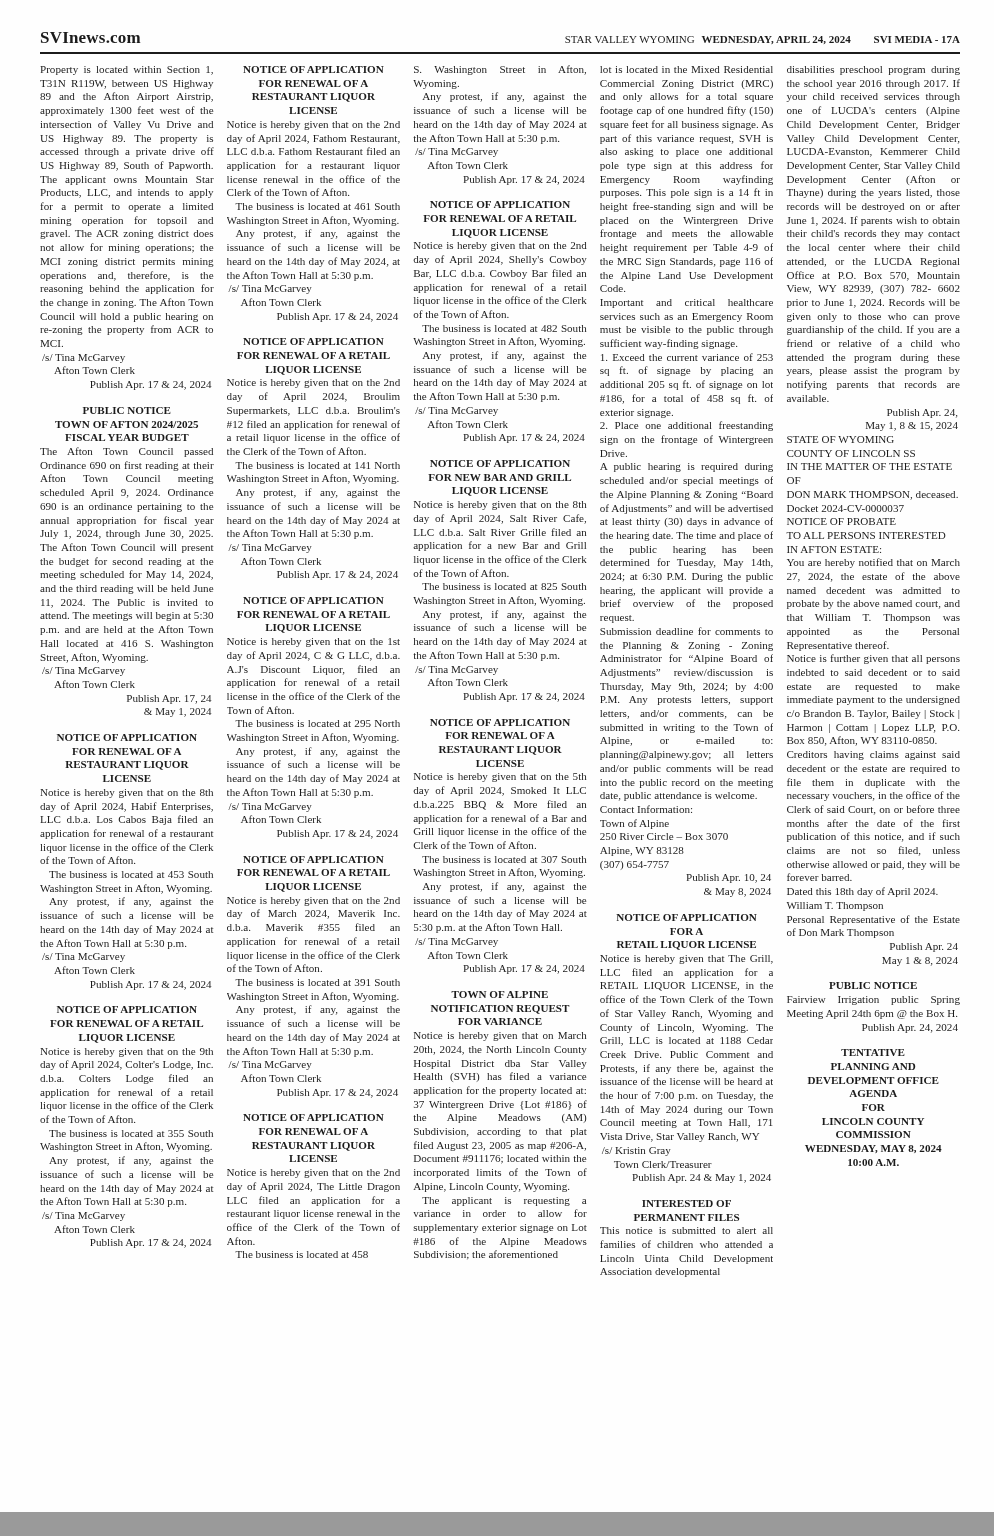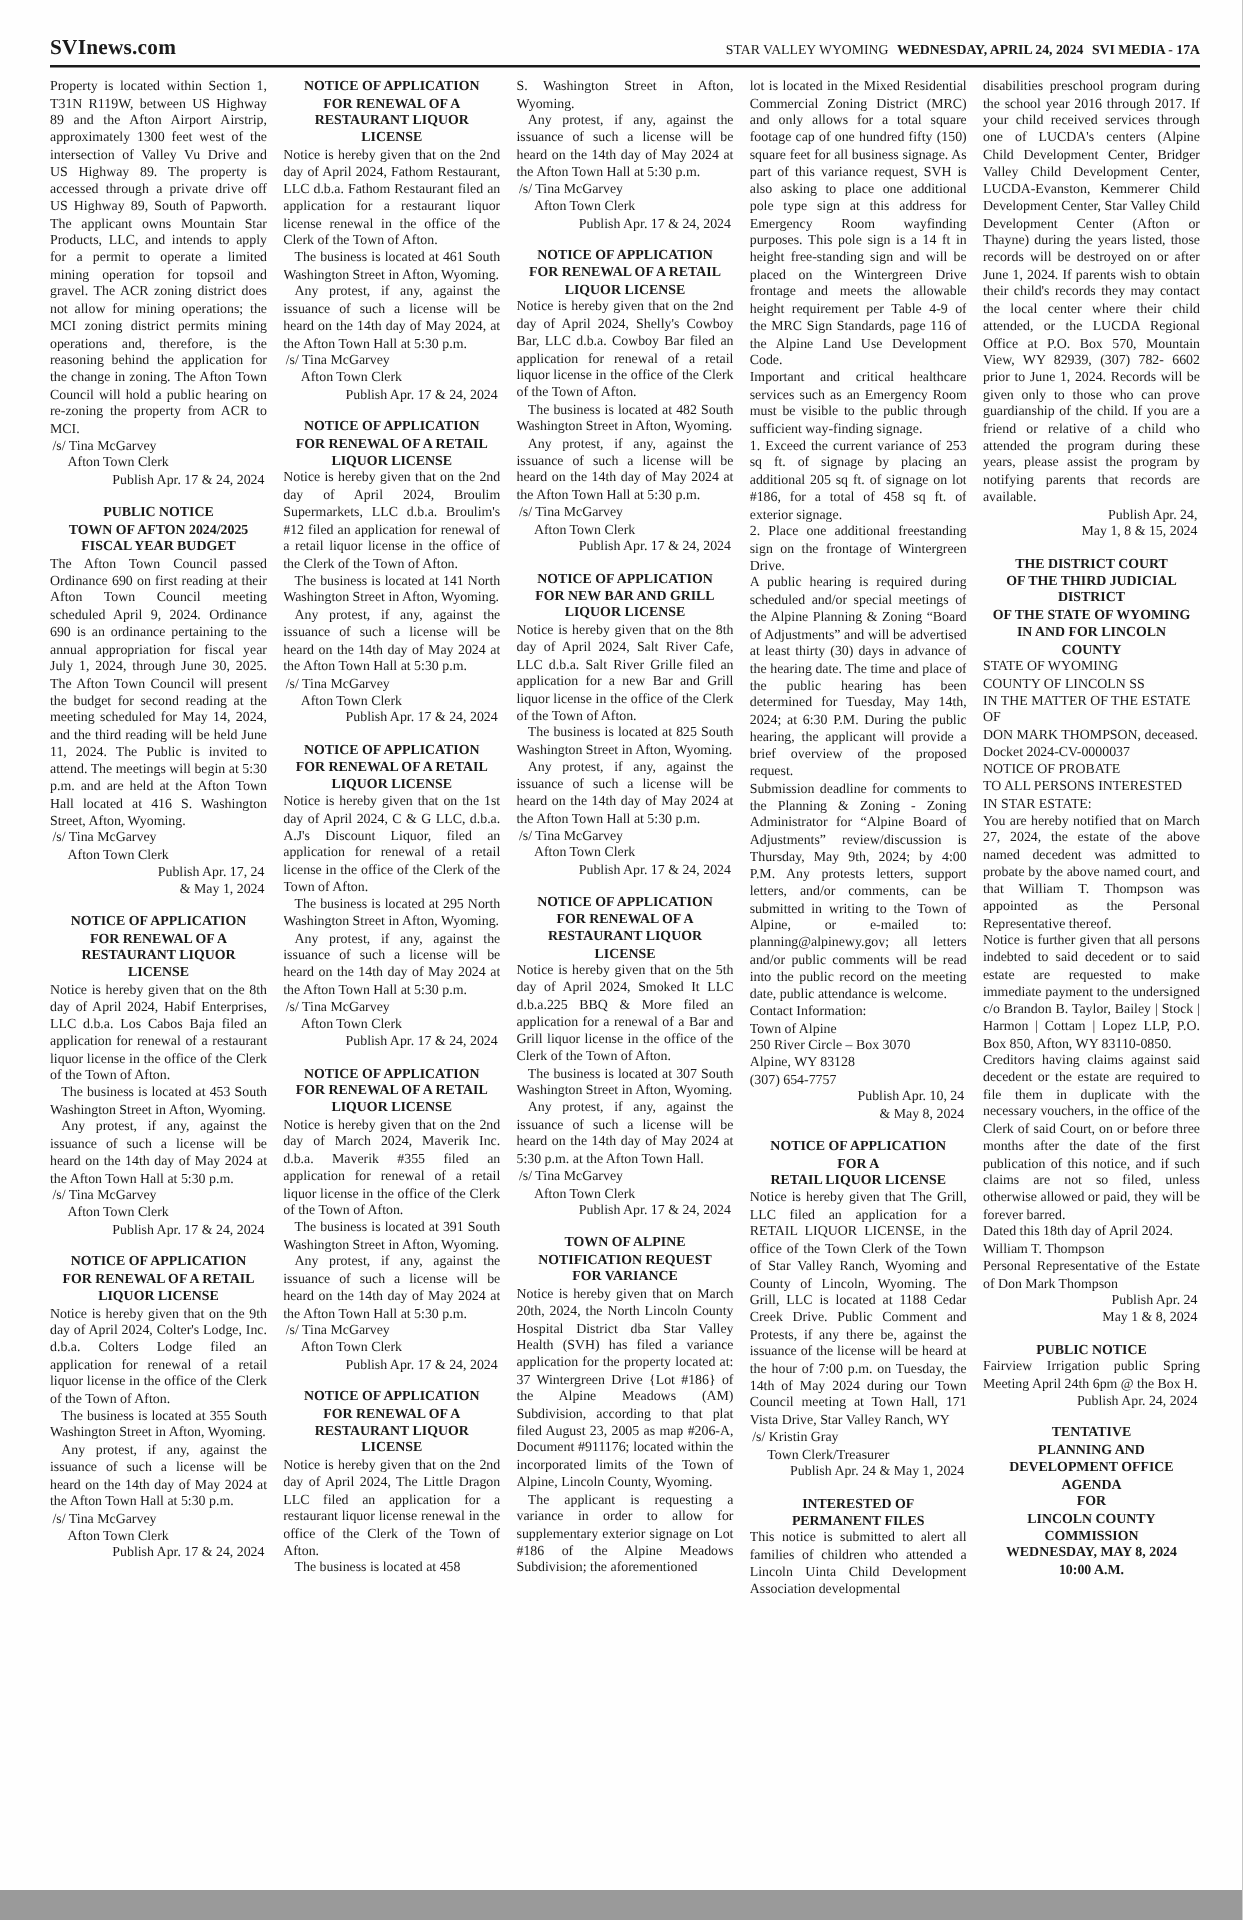--- a/index.html
+++ b/index.html
@@ -15,21 +15,21 @@
   }
   .masthead {
     display: flex; justify-content: space-between; align-items: baseline;
     border-bottom: 2px solid #1b1b1b;
     padding-bottom: 4px;
   }
   .site { font-size: 17px; font-weight: bold; letter-spacing: .2px; }
   .issue { font-size: 11px; }
   .issue .loc { font-weight: normal; }
   .issue .date { font-weight: bold; margin-left: 4px; }
-  .issue .ed  { font-weight: bold; margin-left: 4px; }
+  .issue .ed  { font-weight: bold; margin-left: 20px; }
   .columns {
     display: flex; gap: 13px;
     margin-top: 9px;
     height: calc(100% - 40px);
     overflow: hidden;
   }
   .col {
     flex: 1 1 0;
     font-size: 11.1px;
     line-height: 13.7px;
@@ -207,33 +207,27 @@
         <div class="b-clerk">Town Clerk/Treasurer</div>
         <div class="b-pub">Publish Apr. 24 &amp; May 1, 2024</div>
         <div class="b-h">INTERESTED OF
 PERMANENT FILES</div>
         <div class="b-p0">This notice is submitted to alert all families of children who attended a Lincoln Uinta Child Development Association developmental</div>
       </div>
       <div class="col">
         <div class="b-p0">disabilities preschool program during the school year 2016 through 2017. If your child received services through one of LUCDA's centers (Alpine Child Development Center, Bridger Valley Child Development Center, LUCDA-Evanston, Kemmerer Child Development Center, Star Valley Child Development Center (Afton or Thayne) during the years listed, those records will be destroyed on or after June 1, 2024. If parents wish to obtain their child's records they may contact the local center where their child attended, or the LUCDA Regional Office at P.O. Box 570, Mountain View, WY 82939, (307) 782- 6602 prior to June 1, 2024. Records will be given only to those who can prove guardianship of the child. If you are a friend or relative of a child who attended the program during these years, please assist the program by notifying parents that records are available.</div>
         <div class="b-pub">Publish Apr. 24,
 May 1, 8 &amp; 15, 2024</div>
-        <div class="b-h">THE DISTRICT COURT
-OF THE THIRD JUDICIAL
-DISTRICT
-OF THE STATE OF WYOMING
-IN AND FOR LINCOLN
-COUNTY</div>
         <div class="b-ln">STATE OF WYOMING</div>
         <div class="b-ln">COUNTY OF LINCOLN SS</div>
         <div class="b-ln">IN THE MATTER OF THE ESTATE OF</div>
         <div class="b-p0">DON MARK THOMPSON, deceased.</div>
         <div class="b-ln">Docket 2024-CV-0000037</div>
         <div class="b-ln">NOTICE OF PROBATE</div>
-        <div class="b-ln">TO ALL PERSONS INTERESTED IN STAR ESTATE:</div>
+        <div class="b-ln">TO ALL PERSONS INTERESTED IN AFTON ESTATE:</div>
         <div class="b-p0">You are hereby notified that on March 27, 2024, the estate of the above named decedent was admitted to probate by the above named court, and that William T. Thompson was appointed as the Personal Representative thereof.</div>
         <div class="b-p0">Notice is further given that all persons indebted to said decedent or to said estate are requested to make immediate payment to the undersigned c/o Brandon B. Taylor, Bailey | Stock | Harmon | Cottam | Lopez LLP, P.O. Box 850, Afton, WY 83110-0850.</div>
         <div class="b-p0">Creditors having claims against said decedent or the estate are required to file them in duplicate with the necessary vouchers, in the office of the Clerk of said Court, on or before three months after the date of the first publication of this notice, and if such claims are not so filed, unless otherwise allowed or paid, they will be forever barred.</div>
         <div class="b-ln">Dated this 18th day of April 2024.</div>
         <div class="b-ln">William T. Thompson</div>
         <div class="b-p0">Personal Representative of the Estate of Don Mark Thompson</div>
         <div class="b-pub">Publish Apr. 24
 May 1 &amp; 8, 2024</div>
         <div class="b-h">PUBLIC NOTICE</div>
         <div class="b-p0">Fairview Irrigation public Spring Meeting April 24th 6pm @ the Box H.</div>

